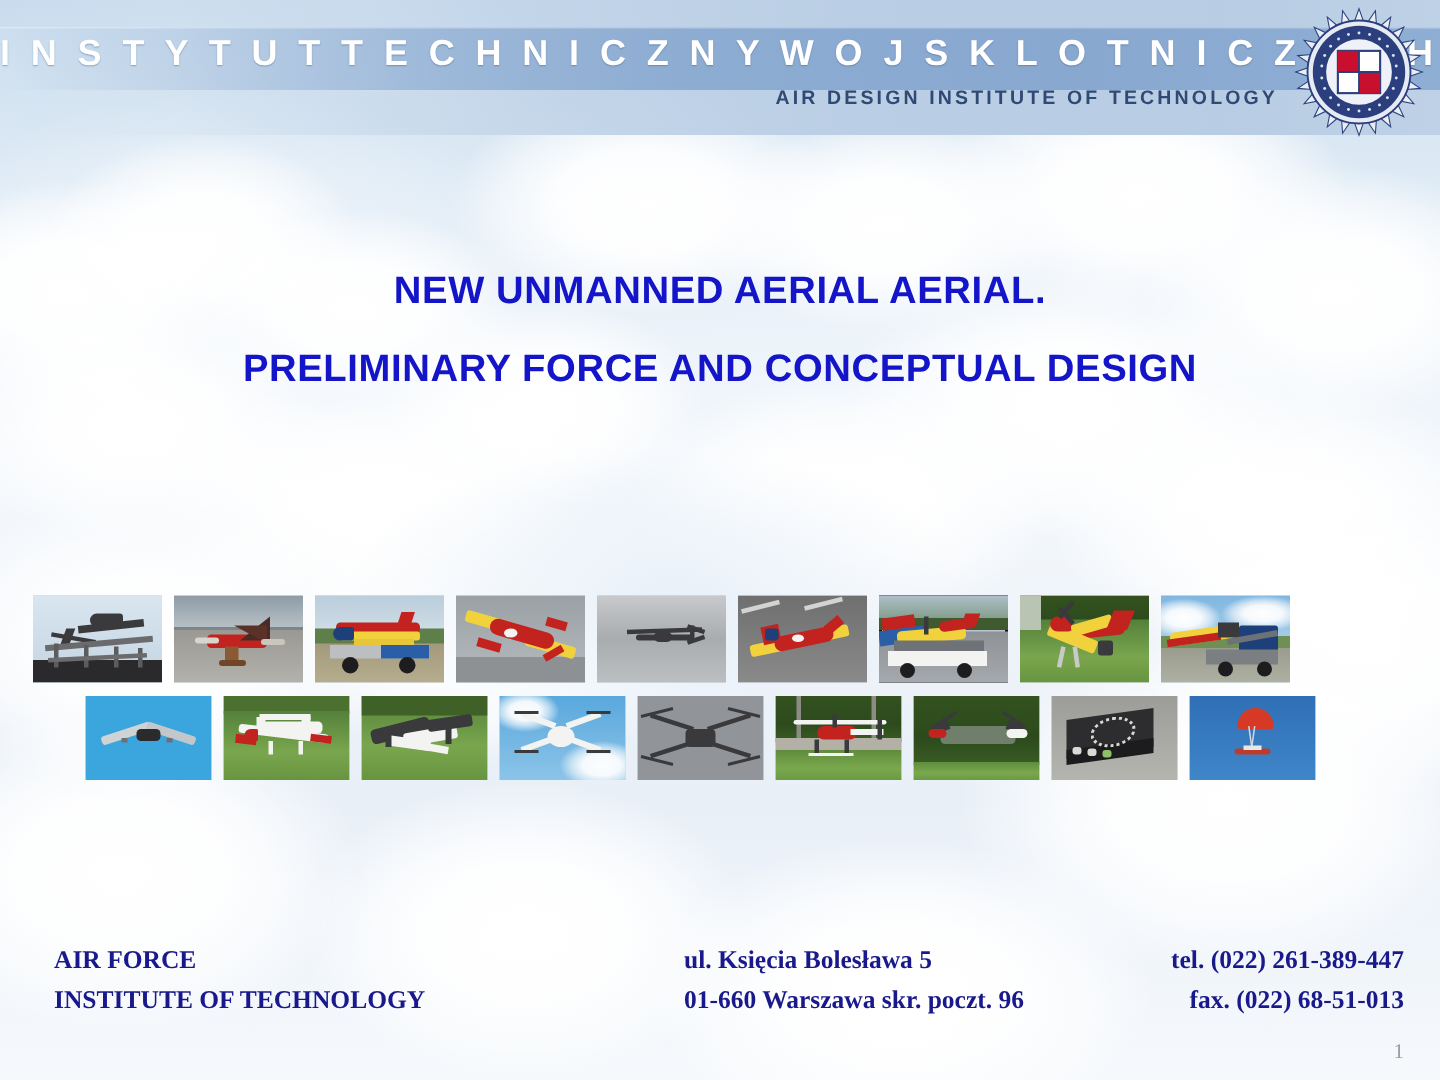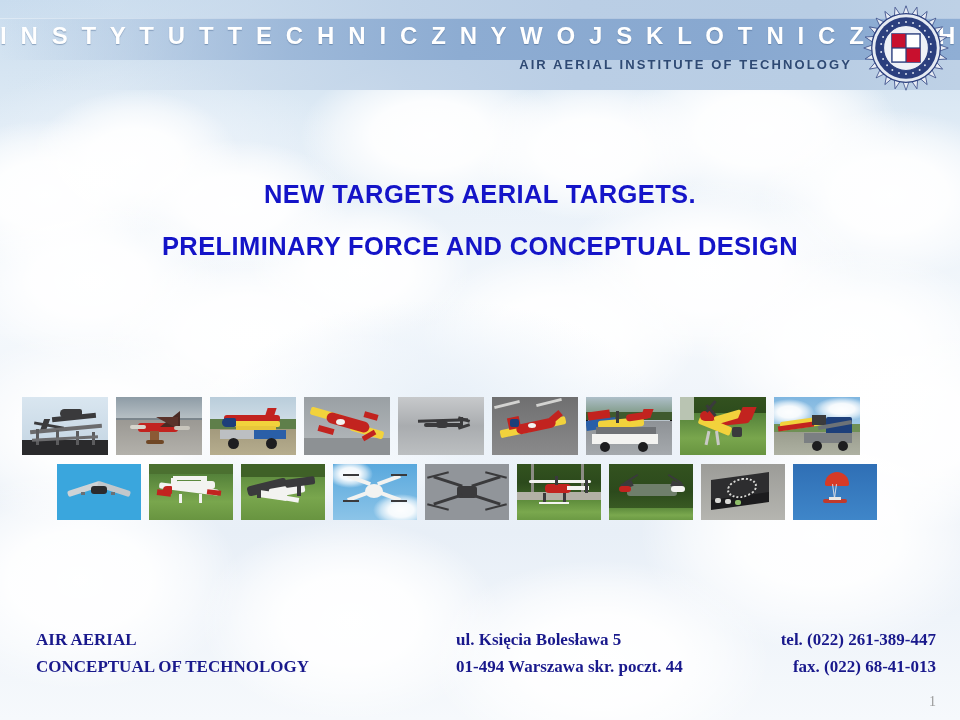--- a/index.html
+++ b/index.html
@@ -226,21 +226,21 @@
     <div class="cl" style="left:-80px; top:470px; width:320px; height:220px;"></div>
     <div class="cl" style="left:200px; top:520px; width:300px; height:200px;"></div>
     <div class="cl" style="left:430px; top:560px; width:340px; height:200px;"></div>
     <div class="clg" style="left:230px; top:300px; width:420px; height:200px;"></div>
   </div>
 
   <div class="header-wrap">
     <div class="hdr-fade"></div>
     <div class="hdr-band"></div>
     <div class="hdr-title">I N S T Y T U T   T E C H N I C Z N Y   W O J S K   L O T N I C Z Y C H</div>
-    <div class="hdr-sub">AIR AERIAL INSTITUTE OF TECHNOLOGY</div>
+    <div class="hdr-sub">AIR DESIGN INSTITUTE OF TECHNOLOGY</div>
 
     <div class="logo">
       <svg width="88" height="88" viewBox="0 0 100 100" aria-hidden="true">
         <g>
 
           <g stroke="#2b3f7e" stroke-width="1.1" fill="none">
             <g id="rays">
               <line x1="50" y1="50" x2="50" y2="3"></line>
             </g>
           </g>
@@ -305,21 +305,21 @@
               <circle cx="28.5" cy="30.5" r="1.1"></circle>
             <circle cx="34.5" cy="25" r="1.1"></circle>
               <circle cx="42" cy="21.6" r="1.1"></circle>
           </g>
         </g>
       </svg>
     </div>
   </div>
 
   <div class="title-block">
-    <div class="title-line">NEW TARGETS  AERIAL  TARGETS.</div>
+    <div class="title-line">NEW UNMANNED  AERIAL  AERIAL.</div>
     <div class="title-line">PRELIMINARY  FORCE AND CONCEPTUAL  DESIGN</div>
   </div>
 
   <div class="thumb-row" id="row1">
 
     <div class="thumb">
       <div class="scene">
         <div class="sky-pale"></div>
         <div class="shape" style="left:0;bottom:0;width:100%;height:26%;background:#2a2a2c;"></div>
         <div class="shape dark" style="left:30px;top:18px;width:44px;height:5px;transform:rotate(-6deg);"></div>
@@ -600,26 +600,26 @@
         <div class="shape" style="left:40px;top:20px;width:1px;height:14px;background:#cfd8e2;transform:rotate(-8deg);"></div>
         <div class="shape" style="left:30px;top:35px;width:24px;height:4px;background:#c03a2c;border-radius:2px;"></div>
         <div class="shape" style="left:36px;top:33px;width:12px;height:3px;background:#e8e8e5;"></div>
       </div>
     </div>
   </div>
 
 
   <div class="footer">
     <div class="frow">
-      <span class="fc1">AIR AERIAL</span>
+      <span class="fc1">AIR FORCE</span>
       <span class="fc2">ul. Księcia Bolesława 5</span>
       <span class="fc3">tel.   (022)  261-389-447</span>
     </div>
     <div class="frow">
-      <span class="fc1">CONCEPTUAL OF TECHNOLOGY</span>
-      <span class="fc2">01-494 Warszawa skr. poczt. 44</span>
-      <span class="fc3">fax.  (022)  68-41-013</span>
+      <span class="fc1">INSTITUTE OF TECHNOLOGY</span>
+      <span class="fc2">01-660 Warszawa skr. poczt. 96</span>
+      <span class="fc3">fax.  (022)  68-51-013</span>
     </div>
   </div>
 
   <div class="slide-num">1</div>
 
 </div>
 
 </body></html>

